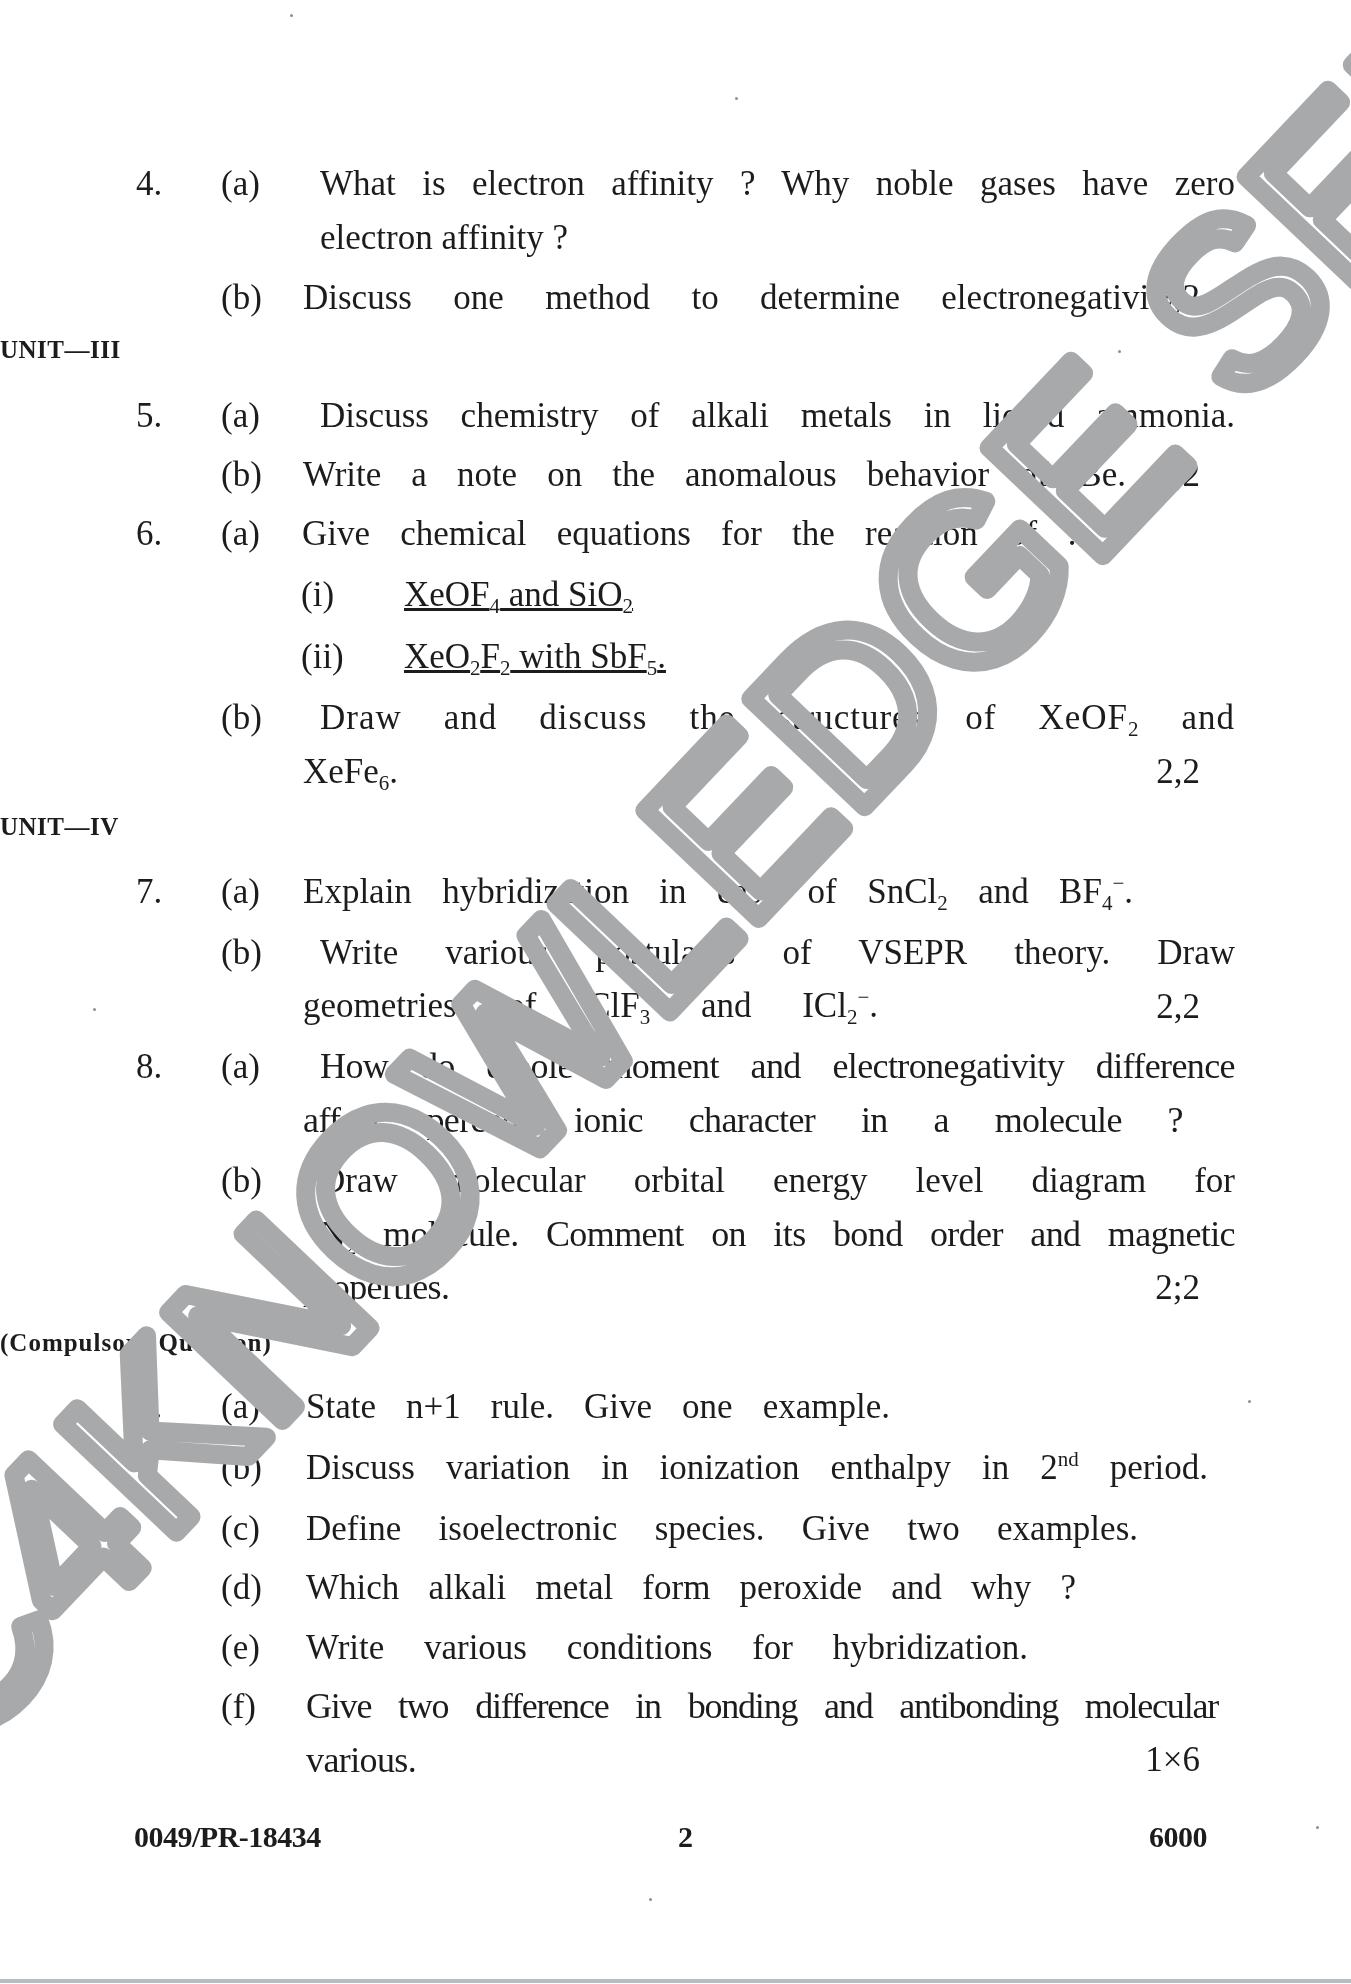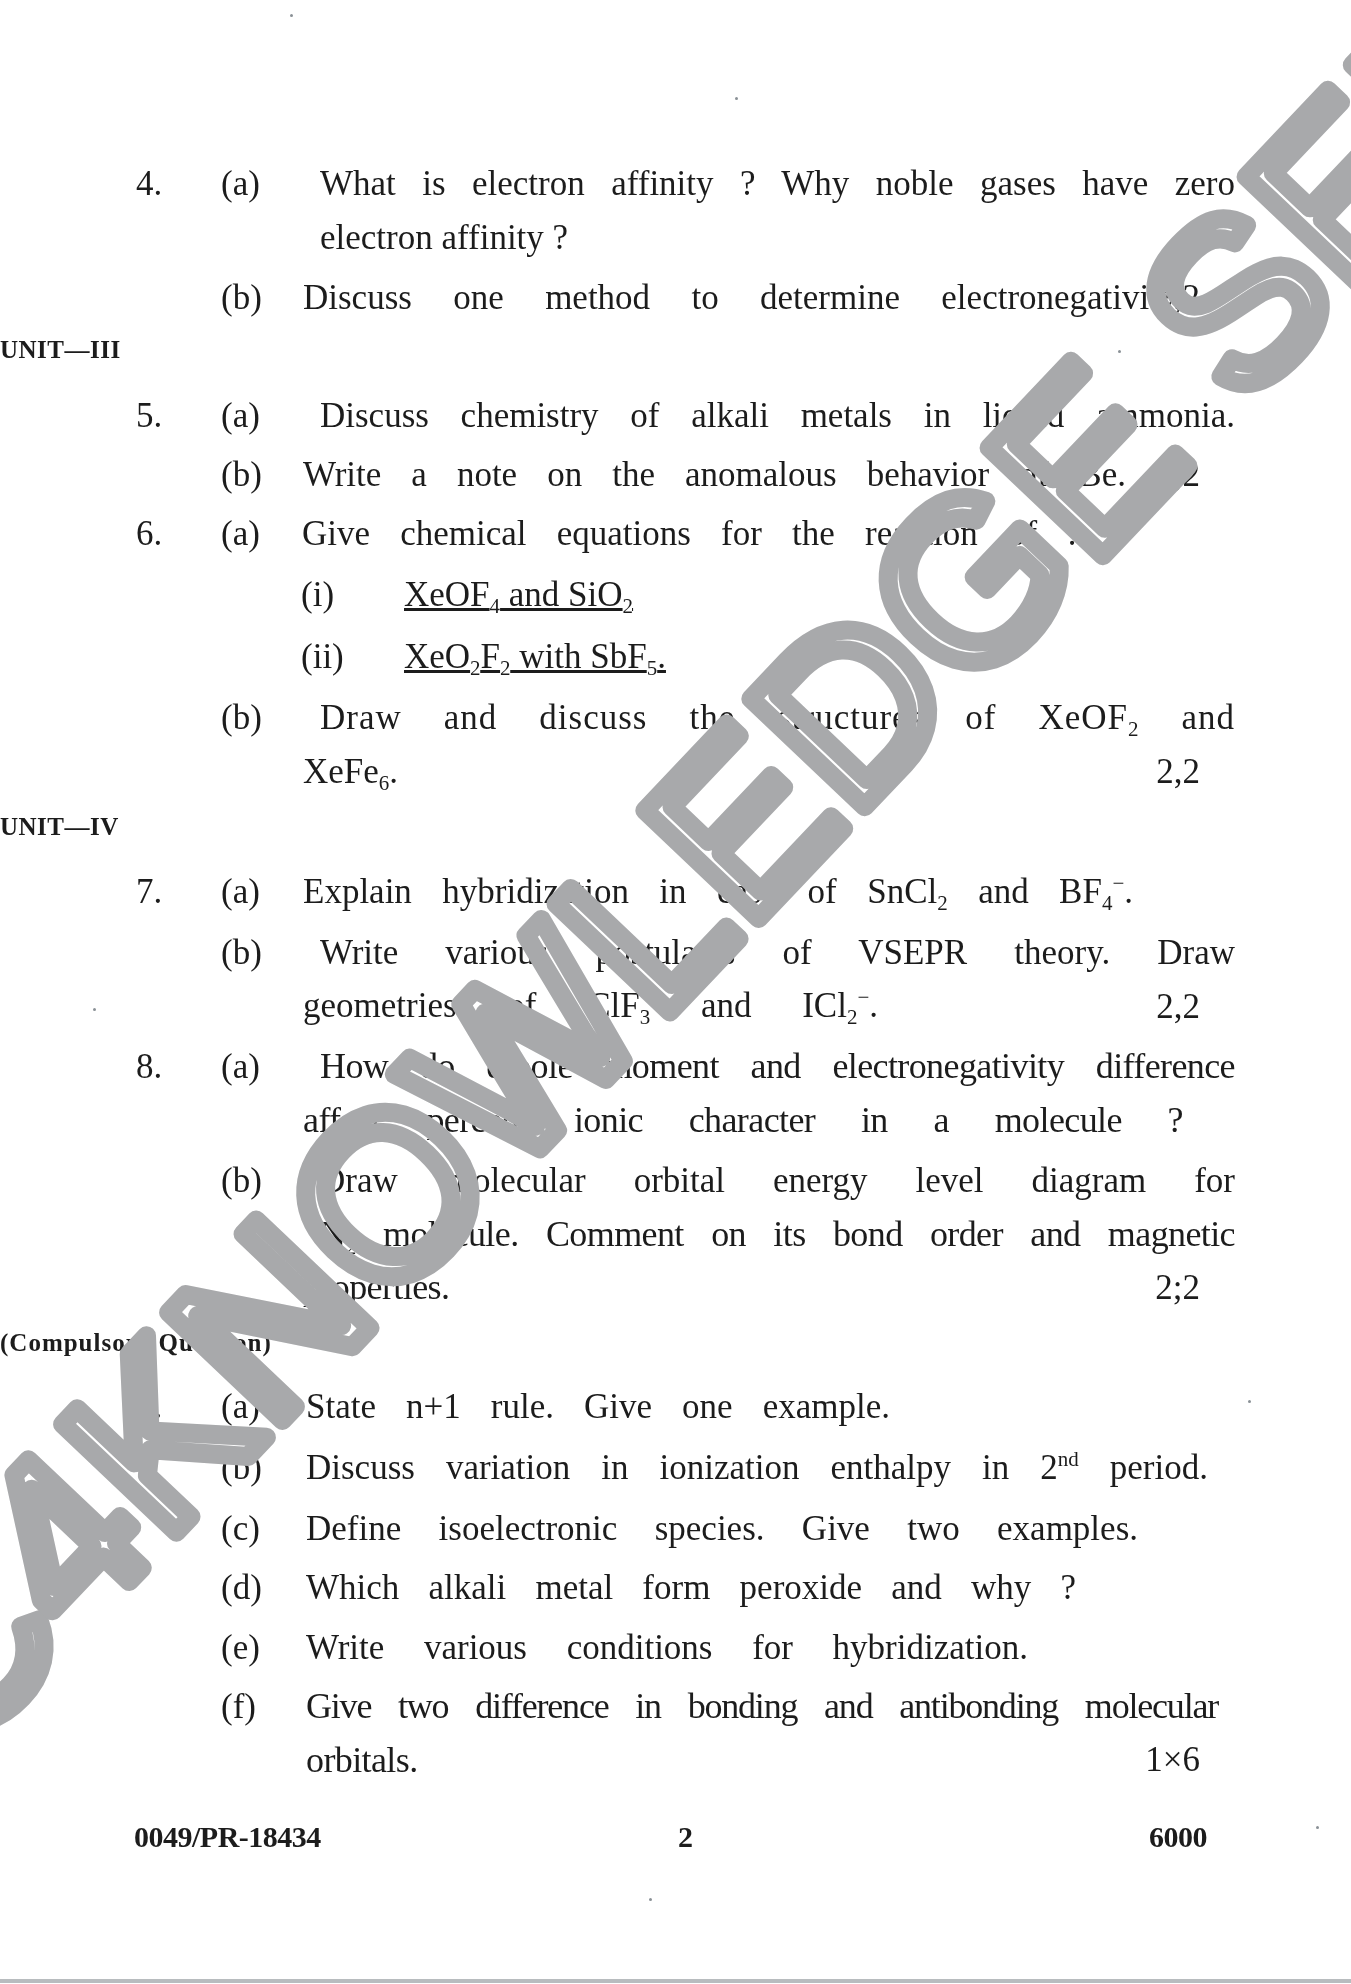--- a/index.html
+++ b/index.html
@@ -101,21 +101,21 @@
   <div class="ln" style="top:1511px; left:306px; width:832px; text-align:justify; text-align-last:justify;">Define isoelectronic species. Give two examples.</div>
 
   <div class="ln sub" style="top:1570px">(d)</div>
   <div class="ln" style="top:1570px; left:306px; width:770px; text-align:justify; text-align-last:justify;">Which alkali metal form peroxide and why ?</div>
 
   <div class="ln sub" style="top:1630px">(e)</div>
   <div class="ln" style="top:1630px; left:306px; width:722px; text-align:justify; text-align-last:justify;">Write various conditions for hybridization.</div>
 
   <div class="ln sub" style="top:1689px">(f)</div>
   <div class="ln cond" style="top:1688px; left:306px; width:912px; text-align:justify; text-align-last:justify; letter-spacing:-1.2px;">Give two difference in bonding and antibonding molecular</div>
-  <div class="ln cond" style="top:1742px; left:306px;">orbitals.</div>
+  <div class="ln cond" style="top:1742px; left:306px;">various.</div>
   <div class="ln marks" style="top:1742px">1×6</div>
 
   <div class="footer" style="left:134px; top:1822px;">0049/PR-18434</div>
   <div class="footer" style="left:678px; top:1822px;">2</div>
   <div class="footer" style="right:144px; top:1822px;">6000</div>
 
   <div class="dot" style="left:290px; top:14px"></div>
   <div class="dot" style="left:735px; top:97px"></div>
   <div class="dot" style="left:1118px; top:350px"></div>
   <div class="dot" style="left:93px; top:1008px"></div>

